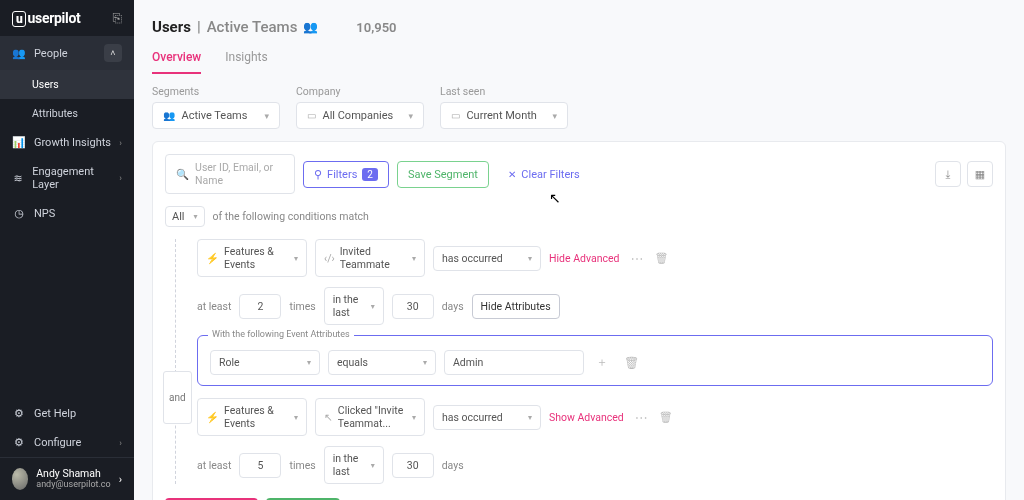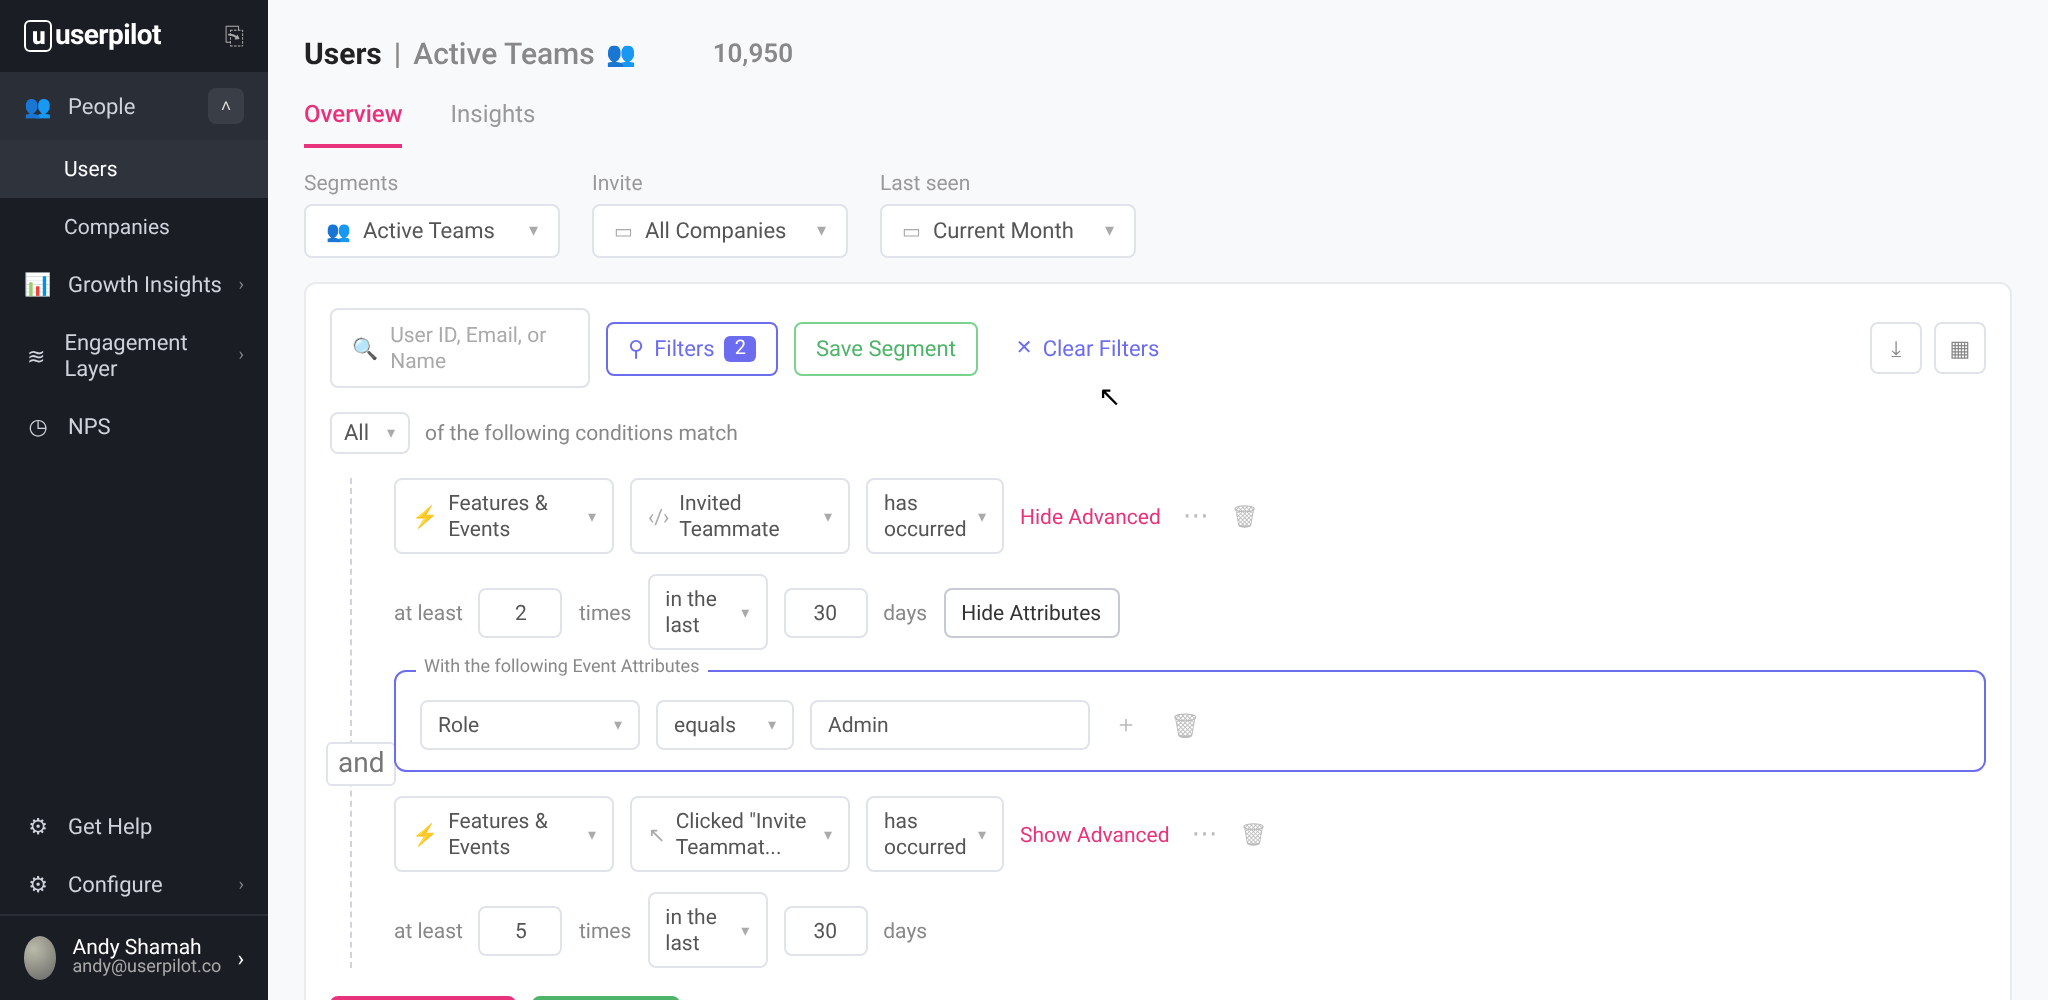--- a/index.html
+++ b/index.html
@@ -52,26 +52,26 @@
 .toolbar-right { margin-left: auto; display: flex; gap: 6px; }
 .icon-btn { width: 26px; height: 26px; border: 1px solid #e0e3e9; border-radius: 4px; display:inline-flex; align-items:center; justify-content:center; color:#888; font-size:11px; cursor:pointer; }
 
 .cond-row { display: flex; align-items: center; gap: 8px; font-size: 11px; color: #555; margin-bottom: 12px; }
 .pill-sel { border: 1px solid #e0e3e9; background:#fff; border-radius: 4px; padding: 5px 8px; display:flex; align-items:center; gap:5px; color:#555; font-size:11px; cursor:pointer; }
 .pill-sel .chev { color:#aaa; font-size:8px; margin-left:4px; }
 .pill-sel.small { padding: 3px 6px; }
 
 .rules { position: relative; margin-left: 12px; }
 .vline { position:absolute; left: -2px; top:0; bottom:0; border-left: 1px dashed #d0d3dc; }
-.and-badge { position: absolute; left: -14px; top: 132px; background:#fff; border:1px solid #e0e3e9; border-radius:3px; font-size:14px; color:#777; padding:2px 5px; }
+.and-badge { position: absolute; left: -14px; top: 132px; background:#fff; border:1px solid #e0e3e9; border-radius:3px; font-size:10px; color:#777; padding:20px 5px; }
 
 .rule-line { display:flex; align-items:center; gap:8px; margin-bottom:10px; margin-left:20px; }
 .rule-sel { border:1px solid #e0e3e9; background:#fff; border-radius:4px; padding:5px 8px; width:100px; display:flex; align-items:center; gap:5px; font-size:10.5px; color:#555; cursor:pointer; }
 .rule-sel.w110 { width:110px; }
-.rule-sel.w90 { width:69px; }
+.rule-sel.w90 { width:108px; }
 .rule-sel .chev{margin-left:auto; color:#aaa; font-size:8px;}
 .link-adv { color:#e8327b; font-size:10.5px; cursor:pointer; }
 .rule-menu { color:#bbb; font-size:13px; cursor:pointer; padding:0 3px;}
 .rule-del { color:#bbb; font-size:11px; cursor:pointer; }
 .hide-attr-btn { border:1px solid #c7cad4; background:#fff; border-radius:4px; padding:5px 8px; font-size:10.5px; color:#333; cursor:pointer; }
 .num-input { border:1px solid #e0e3e9; background:#fff; border-radius:4px; padding:5px 8px; width:42px; font-size:10.5px; text-align:center; color:#555;}
 .static { font-size:10.5px; color:#888; }
 
 .attr-box { border:1.5px solid #6c6cf0; border-radius:6px; padding:14px 12px 10px 12px; margin:6px 0 12px 20px; position:relative; }
 .attr-box .legend { position:absolute; top:-7px; left:10px; background:#fff; padding:0 4px; font-size:9px; color:#888; }
@@ -94,21 +94,21 @@
   </div>
   <div class="nav-item active">
     <span class="nav-icon">👥</span>
     <span>People</span>
     <span class="caret-box">˄</span>
   </div>
   <div class="nav-item sub selected">
     <span>Users</span>
   </div>
   <div class="nav-item sub">
-    <span>Companies</span>
+    <span>Attributes</span>
   </div>
   <div class="nav-item">
     <span class="nav-icon">📊</span>
     <span>Growth Insights</span>
     <span class="chev">›</span>
   </div>
   <div class="nav-item">
     <span class="nav-icon">≋</span>
     <span>Engagement Layer</span>
     <span class="chev">›</span>
@@ -156,21 +156,21 @@
   <div class="filter-dropdowns">
     <div class="fd">
       <span class="fd-label">Segments</span>
       <div class="fd-sel">
         <span class="ic">👥</span>
         <span>Active Teams</span>
         <span class="chev">▾</span>
       </div>
     </div>
     <div class="fd">
-      <span class="fd-label">Invite</span>
+      <span class="fd-label">Company</span>
       <div class="fd-sel">
         <span class="ic">▭</span>
         <span>All Companies</span>
         <span class="chev">▾</span>
       </div>
     </div>
     <div class="fd">
       <span class="fd-label">Last seen</span>
       <div class="fd-sel">
         <span class="ic">▭</span>

